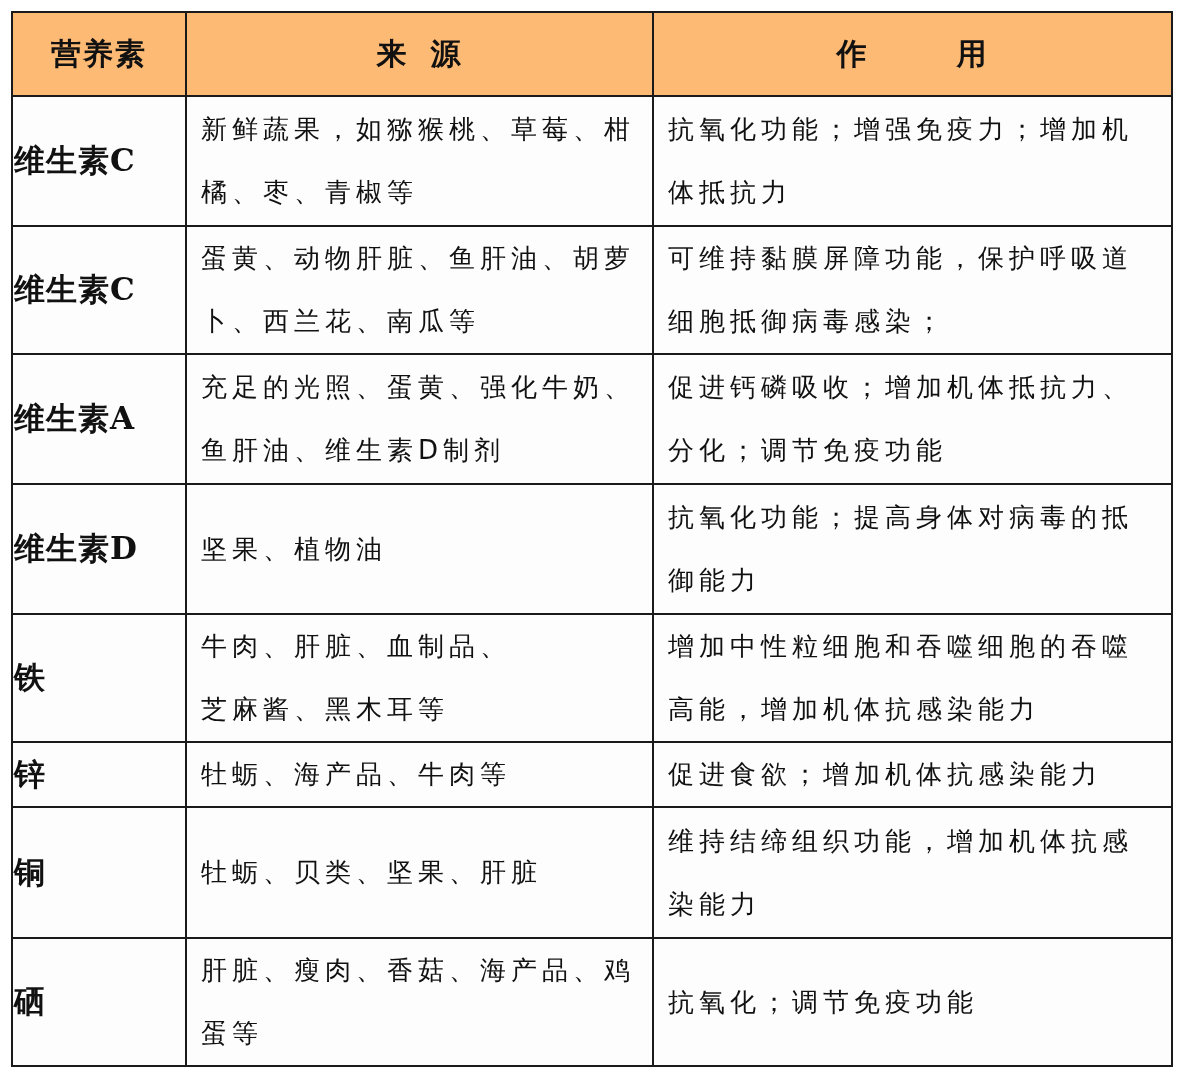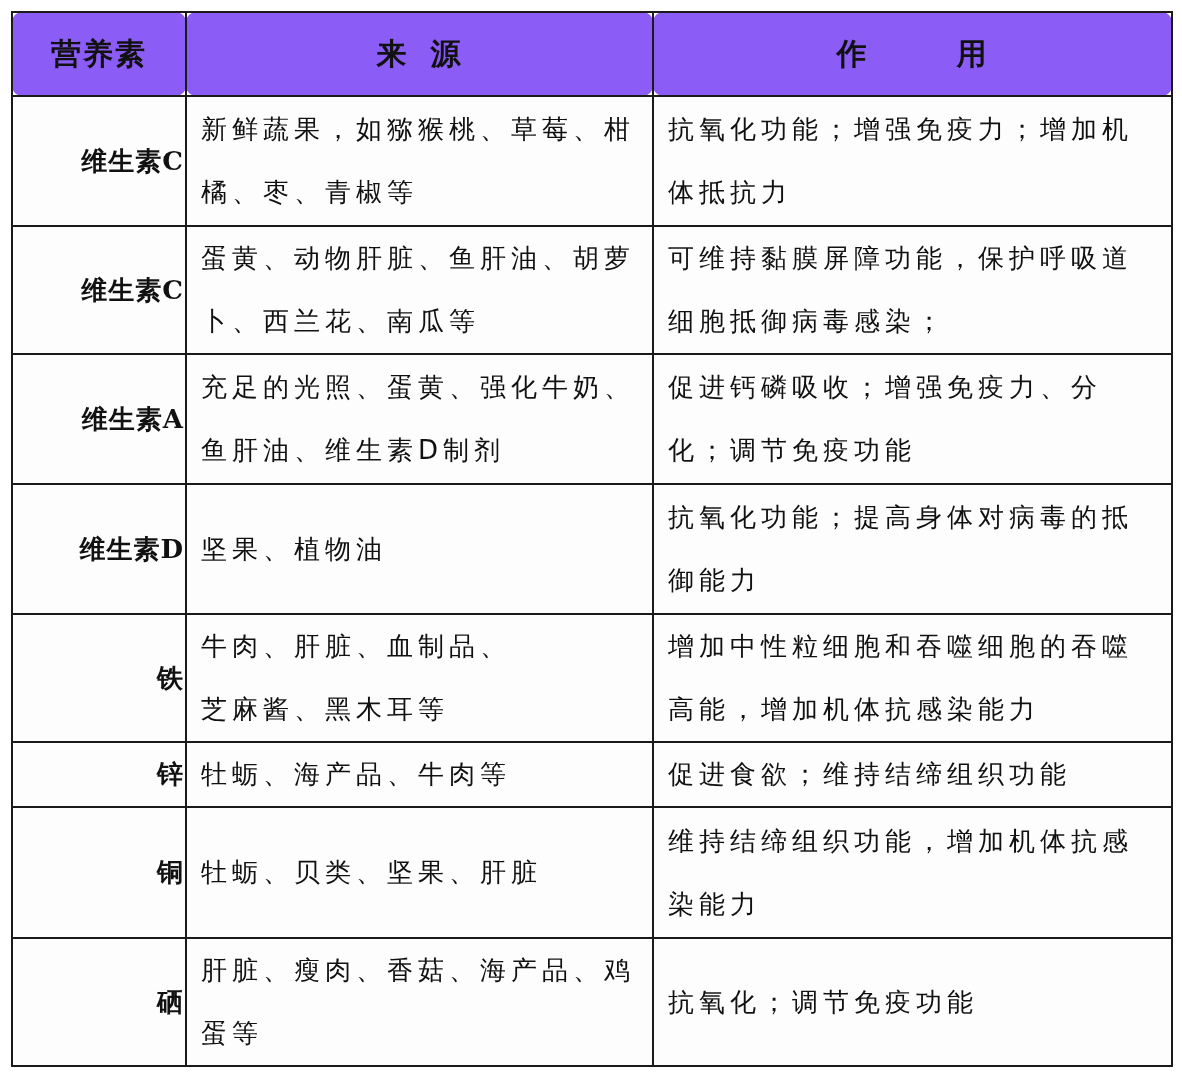--- a/index.html
+++ b/index.html
@@ -22,40 +22,39 @@
       table-layout: fixed;
       font-family: "DejaVu Serif", "Liberation Serif", serif;
       color: #111111;
     }
     .nutrient-table th,
     .nutrient-table td {
       border: 2.5px solid #1a1a1a;
       box-sizing: border-box;
     }
     .nutrient-table thead th {
-      background: #8b5cf6;
+      background: #fdba74;
       height: 84px;
       font-size: 30px;
       font-weight: bold;
       text-align: center;
       vertical-align: middle;
       letter-spacing: 2px;
-      border-radius: 10px;
     }
     .col-nutrient { width: 174px; }
     .col-source { width: 467px; }
     .col-function { width: 519px; }
     .nutrient-table td {
       background: #fdfdfe;
       vertical-align: middle;
     }
     td.nutrient-name {
-      text-align: right;
+      text-align: left;
       font-weight: bold;
-      font-size: 26px;
+      font-size: 31px;
       letter-spacing: 1px;
     }
     td.text-cell {
       font-size: 26px;
       line-height: 63px;
       padding: 0 14px 0 14px;
       letter-spacing: 5px;
       text-align: left;
       font-family: "DejaVu Sans", "Liberation Sans", sans-serif;
       font-weight: normal;
@@ -93,39 +92,39 @@
       <td class="text-cell">抗氧化功能；增强免疫力；增加机体抵抗力</td>
     </tr>
     <tr style="height:128px">
       <td class="nutrient-name">维生素C</td>
       <td class="text-cell">蛋黄、动物肝脏、鱼肝油、胡萝卜、西兰花、南瓜等</td>
       <td class="text-cell">可维持黏膜屏障功能，保护呼吸道细胞抵御病毒感染；</td>
     </tr>
     <tr style="height:130px">
       <td class="nutrient-name">维生素A</td>
       <td class="text-cell">充足的光照、蛋黄、强化牛奶、鱼肝油、维生素D制剂</td>
-      <td class="text-cell">促进钙磷吸收；增强免疫力、分化；调节免疫功能</td>
+      <td class="text-cell">促进钙磷吸收；增加机体抵抗力、分化；调节免疫功能</td>
     </tr>
     <tr style="height:130px">
       <td class="nutrient-name">维生素D</td>
       <td class="text-cell">坚果、植物油</td>
       <td class="text-cell">抗氧化功能；提高身体对病毒的抵御能力</td>
     </tr>
     <tr style="height:128px">
       <td class="nutrient-name">铁</td>
       <td class="text-cell">
         <div>牛肉、肝脏、血制品、</div>
         <div>芝麻酱、黑木耳等</div>
       </td>
       <td class="text-cell">增加中性粒细胞和吞噬细胞的吞噬高能，增加机体抗感染能力</td>
     </tr>
     <tr style="height:65px">
       <td class="nutrient-name">锌</td>
       <td class="text-cell">牡蛎、海产品、牛肉等</td>
-      <td class="text-cell">促进食欲；维持结缔组织功能</td>
+      <td class="text-cell">促进食欲；增加机体抗感染能力</td>
     </tr>
     <tr style="height:131px">
       <td class="nutrient-name">铜</td>
       <td class="text-cell">牡蛎、贝类、坚果、肝脏</td>
       <td class="text-cell">维持结缔组织功能，增加机体抗感染能力</td>
     </tr>
     <tr style="height:127px">
       <td class="nutrient-name">硒</td>
       <td class="text-cell">肝脏、瘦肉、香菇、海产品、鸡蛋等</td>
       <td class="text-cell">抗氧化；调节免疫功能</td>

